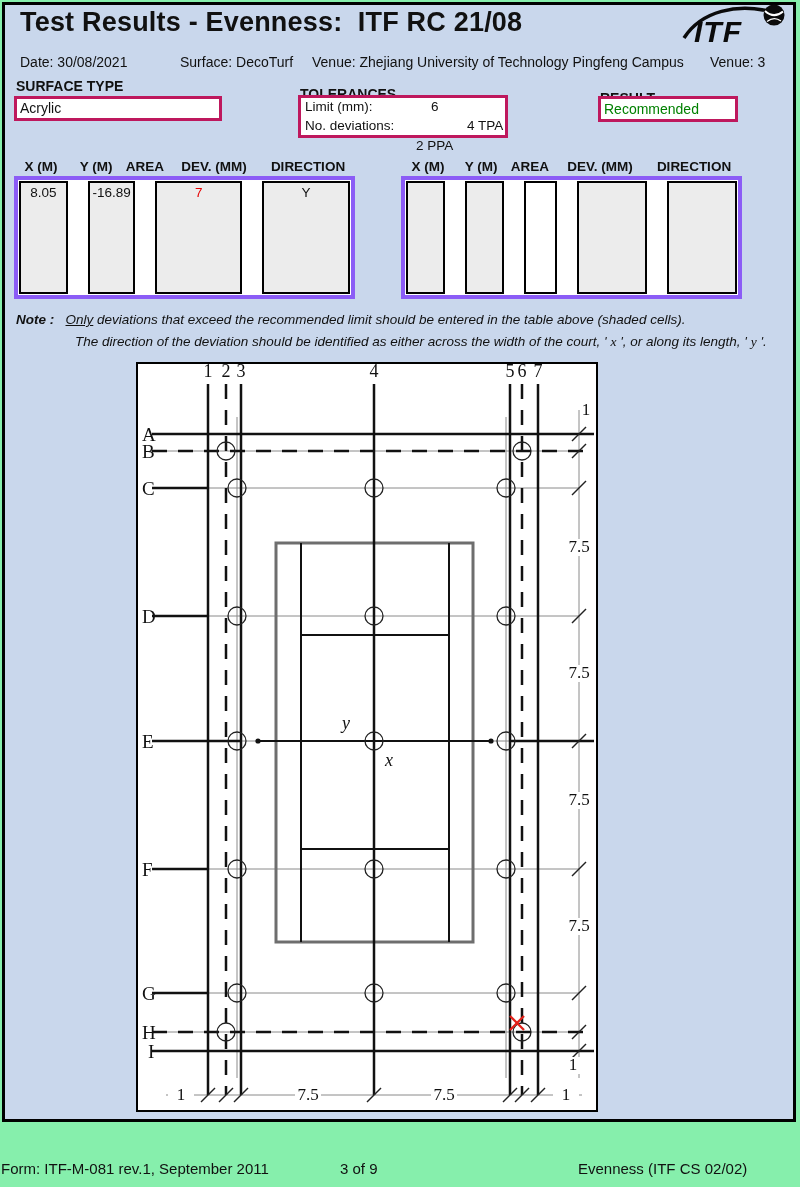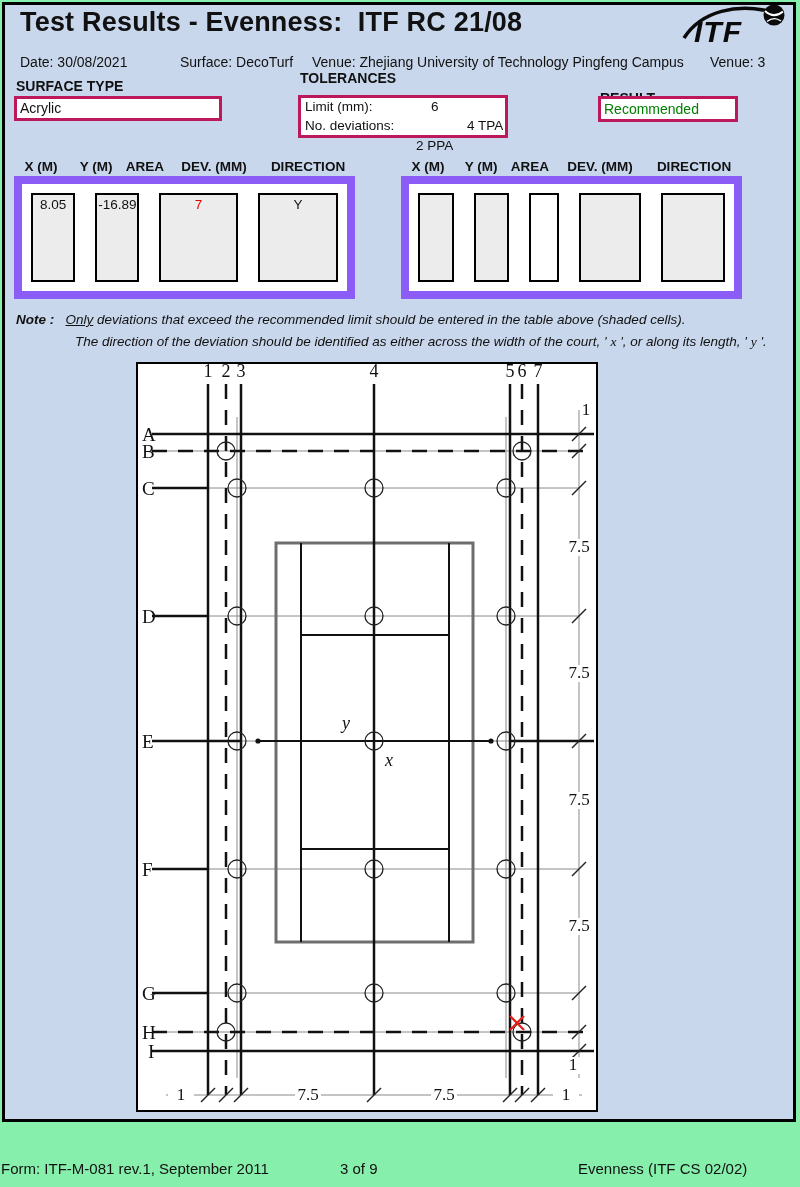--- a/index.html
+++ b/index.html
@@ -8,22 +8,22 @@
   .a{position:absolute;}
   .sheet{left:2px;top:2px;width:794px;height:1120px;background:#c9d7ec;
          border:3px solid #000;box-sizing:border-box;}
   .title{left:20px;top:7px;font-size:27px;font-weight:bold;letter-spacing:.2px;white-space:pre;}
   .inforow span{white-space:pre;}
   .info{top:46px;font-size:14px;margin-top:8px;}
   .seclabel{font-size:14px;font-weight:bold;}
   .whitebox{background:#fff;border:3px solid #be185d;box-sizing:border-box;font-size:14px;}
   .tolrow{position:absolute;left:0;width:100%;}
   .hdr{top:159px;font-size:13.5px;font-weight:bold;transform:translateX(-50%);white-space:nowrap;}
-  .tbl{top:176px;width:341px;height:123px;background:#fff;border:8px solid #8b5cf6;
-       box-sizing:border-box;display:flex;gap:20px;padding:9px;}
+  .tbl{top:176px;width:341px;height:123px;background:#fff;border:4px solid #8b5cf6;
+       box-sizing:border-box;display:flex;gap:20px;padding:1px;}
   .col{border:2px solid #000;box-sizing:border-box;flex-grow:1;flex-shrink:1;
        text-align:center;font-size:13.5px;padding-top:2px;}
   .shade{background:#ececec;}
   .white{background:#fff;}
   .note{font-size:13.5px;font-style:italic;white-space:pre;}
   .serifxy{font-family:"Liberation Serif",serif;font-style:italic;}
   .footer{font-size:15px;white-space:pre;}
   .diagwrap{left:136px;top:362px;width:462px;height:750px;}
   svg text{user-select:none;}
 </style>
@@ -45,21 +45,21 @@
   </svg>
 
   <div class="inforow">
     <span class="a info" style="left:20px;"><span>Date:</span> <span>30/08/2021</span></span>
     <span class="a info" style="left:180px;"><span>Surface:</span> <span>DecoTurf</span></span>
     <span class="a info" style="left:312px;"><span>Venue:</span> <span>Zhejiang University of Technology Pingfeng Campus</span></span>
     <span class="a info" style="left:710px;"><span>Venue:</span> <span>3</span></span>
   </div>
 
   <div class="a seclabel" style="left:16px;top:78px;">SURFACE TYPE</div>
-  <div class="a seclabel" style="left:300px;top:70px;">TOLERANCES</div>
+  <div class="a seclabel" style="left:300px;top:86px;">TOLERANCES</div>
   <div class="a seclabel" style="left:600px;top:90px;">RESULT</div>
 
   <div class="a whitebox" style="left:14px;top:96px;width:208px;height:25px;line-height:19px;padding-left:3px;">
     <span>Acrylic</span>
   </div>
 
   <div class="a whitebox" style="left:298px;top:95px;width:210px;height:43px;font-size:13.5px;">
     <span class="tolrow" style="top:1px;">
       <span class="a" style="left:4px;">Limit (mm):</span>
       <span class="a" style="left:130px;">6</span>

